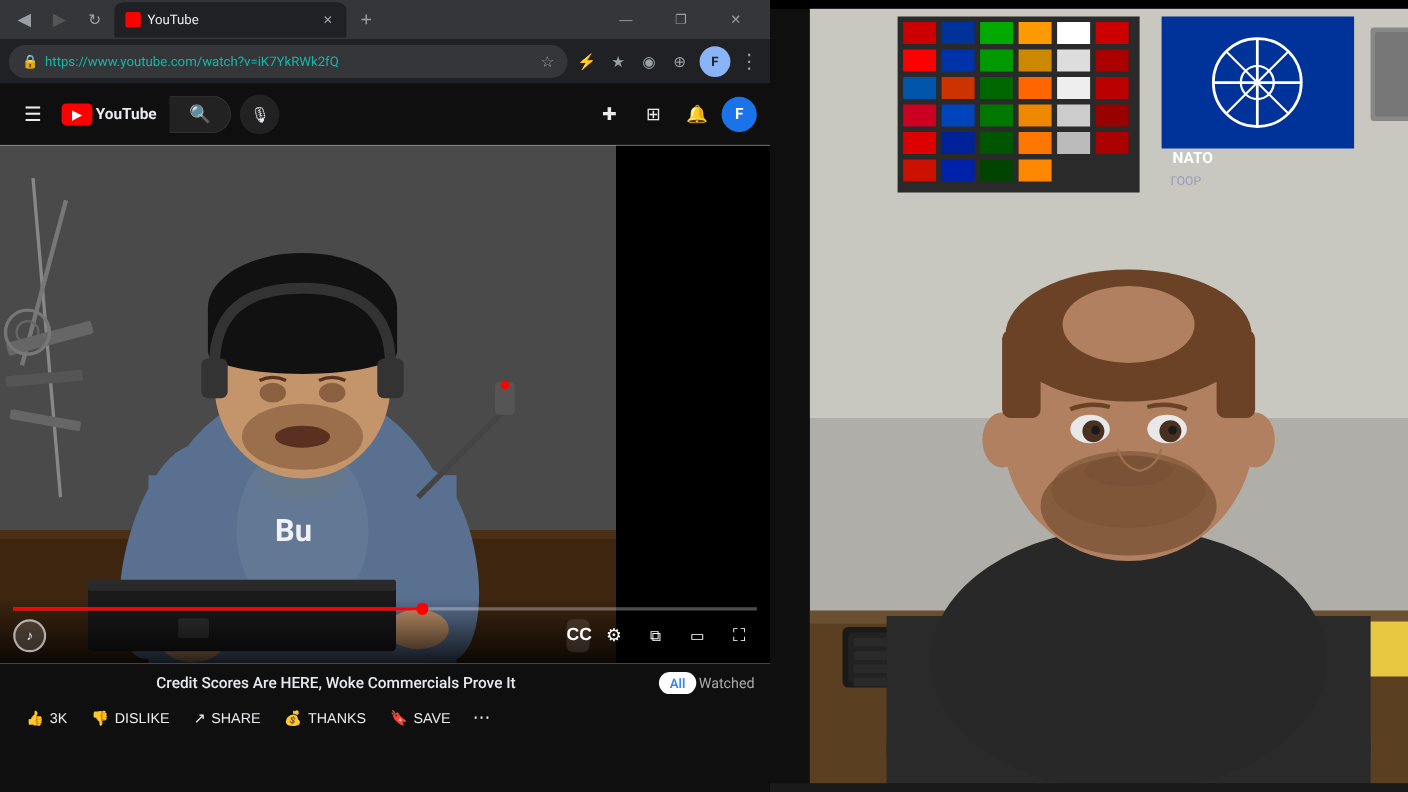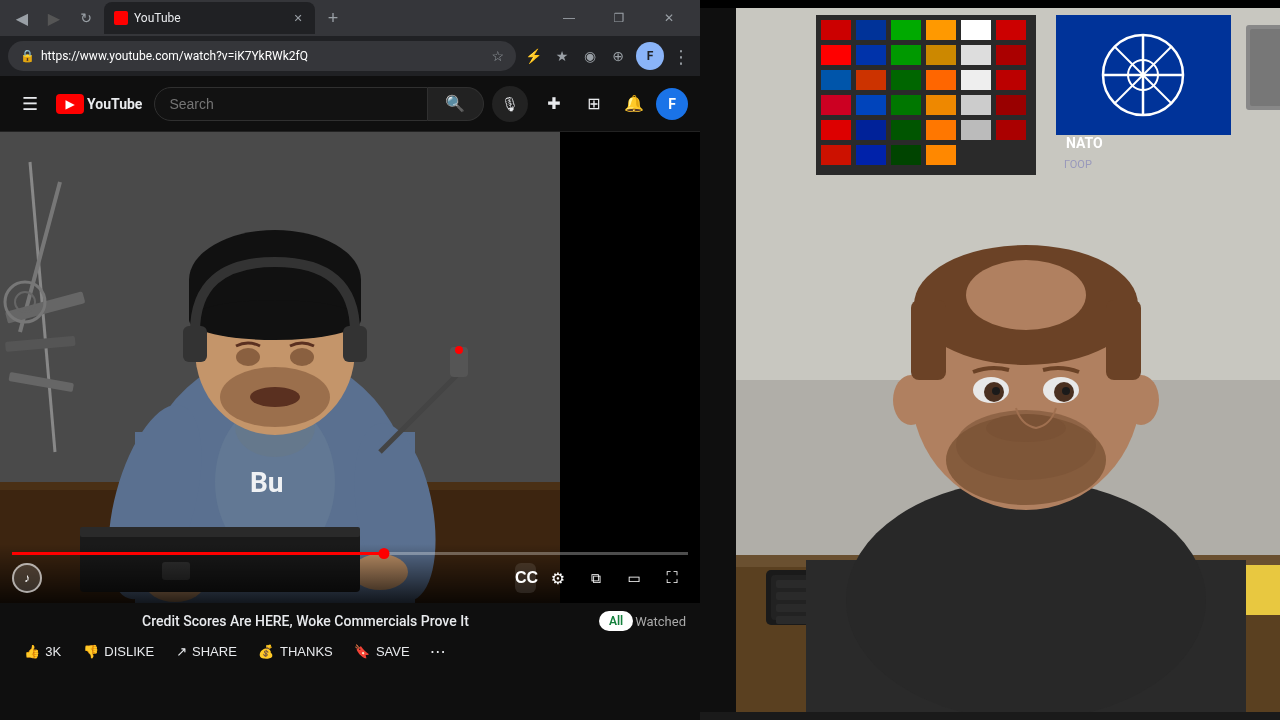--- a/index.html
+++ b/index.html
@@ -34,21 +34,21 @@
     <div style="flex:1;"></div>
 
     <button style="width:46px;height:36px;border:none;background:transparent;color:#9aa0a6;cursor:pointer;font-size:12px;">—</button>
     <button style="width:46px;height:36px;border:none;background:transparent;color:#9aa0a6;cursor:pointer;font-size:12px;">❐</button>
     <button style="width:46px;height:36px;border:none;background:transparent;color:#9aa0a6;cursor:pointer;font-size:12px;">✕</button>
   </div>
 
   <div style="height:40px;background:#202124;display:flex;align-items:center;padding:4px 8px;gap:6px;">
     <div style="flex:1;height:30px;background:#35363a;border-radius:15px;display:flex;align-items:center;padding:0 12px;gap:6px;">
       <span style="color:#9aa0a6;font-size:12px;">🔒</span>
-      <span style="font-size:12px;color:#ffffff;flex:1;">https://www.youtube.com/watch?v=iK7YkRWk2fQ</span>
+      <span style="font-size:12px;color:#14b8a6;flex:1;">https://www.youtube.com/watch?v=iK7YkRWk2fQ</span>
       <span style="color:#9aa0a6;font-size:14px;">☆</span>
     </div>
 
     <div style="display:flex;gap:4px;align-items:center;">
       <span style="width:24px;height:24px;border-radius:50%;background:transparent;display:flex;align-items:center;justify-content:center;color:#9aa0a6;font-size:14px;cursor:pointer;">⚡</span>
       <span style="width:24px;height:24px;border-radius:50%;background:transparent;display:flex;align-items:center;justify-content:center;color:#9aa0a6;font-size:14px;cursor:pointer;">★</span>
       <span style="width:24px;height:24px;border-radius:50%;background:transparent;display:flex;align-items:center;justify-content:center;color:#9aa0a6;font-size:14px;cursor:pointer;">◉</span>
       <span style="width:24px;height:24px;border-radius:50%;background:transparent;display:flex;align-items:center;justify-content:center;color:#9aa0a6;font-size:14px;cursor:pointer;">⊕</span>
     </div>
     <div style="width:28px;height:28px;border-radius:50%;background:#8ab4f8;border:none;cursor:pointer;display:flex;align-items:center;justify-content:center;color:#202124;font-size:12px;font-weight:bold;">F</div>
@@ -60,21 +60,20 @@
     <button style="width:36px;height:36px;border-radius:50%;background:transparent;border:none;color:#e8eaed;cursor:pointer;font-size:18px;display:flex;align-items:center;justify-content:center;flex-shrink:0;">☰</button>
 
     <div style="display:flex;align-items:center;gap:3px;flex-shrink:0;margin-right:4px;">
       <div style="background:#ff0000;border-radius:4px;width:28px;height:20px;display:flex;align-items:center;justify-content:center;">
         <span style="color:white;font-size:12px;">▶</span>
       </div>
       <span style="color:#e8eaed;font-weight:bold;font-size:14px;">YouTube</span>
     </div>
 
     <div style="flex:1;display:flex;align-items:center;">
-      <input style="flex: 1 1 0%; height: 34px; background: rgb(18, 18, 18); border: 1px solid rgb(48, 48, 48); border-radius: 20px 0px 0px 20px; padding: 0px 14px; color: rgb(232, 234, 237); font-size: 14px; outline: none;" type="text" placeholder="Search">
       <button style="height:34px;width:56px;background:#222;border:1px solid #303030;border-left:none;border-radius:0 20px 20px 0;color:#9aa0a6;cursor:pointer;display:flex;align-items:center;justify-content:center;font-size:16px;">🔍</button>
       <button style="width:36px;height:36px;border-radius:50%;background:#222;border:none;color:#e8eaed;cursor:pointer;margin-left:8px;font-size:14px;">🎙</button>
     </div>
 
     <div style="display:flex;align-items:center;gap:4px;">
       <button style="width:36px;height:36px;border-radius:50%;background:transparent;border:none;color:#e8eaed;cursor:pointer;font-size:16px;">✚</button>
       <button style="width:36px;height:36px;border-radius:50%;background:transparent;border:none;color:#e8eaed;cursor:pointer;font-size:16px;">⊞</button>
       <button style="width:36px;height:36px;border-radius:50%;background:transparent;border:none;color:#e8eaed;cursor:pointer;font-size:16px;">🔔</button>
       <div style="width:32px;height:32px;border-radius:50%;background:#1a73e8;display:flex;align-items:center;justify-content:center;color:white;font-weight:bold;font-size:14px;cursor:pointer;">F</div>
     </div>
@@ -169,21 +168,21 @@
 
         <button style="width:32px;height:30px;background:transparent;border:none;color:white;cursor:pointer;font-size:16px;">⛶</button>
       </div>
     </div>
   </div>
 
   <div style="background:#0f0f0f;padding:8px 14px 6px;">
 
     <div style="display:flex;align-items:center;gap:2px;margin-bottom:6px;text-align:center;">
       <span style="font-size:14px;color:#e8eaed;font-weight:500;flex:1;">Credit Scores Are HERE, Woke Commercials Prove It</span>
-      <div style="background:#fff;color:#15803d;border-radius:12px;padding:3px 10px;font-size:12px;font-weight:600;cursor:pointer;">All</div>
+      <div style="background:#fff;color:#3b82f6;border-radius:12px;padding:3px 10px;font-size:12px;font-weight:600;cursor:pointer;">All</div>
       <span style="color:#aaa;font-size:13px;cursor:pointer;">Watched</span>
     </div>
 
     <div style="display:flex;align-items:center;gap:2px;">
 
       <button style="display:flex;align-items:center;gap:5px;padding:5px 10px;border-radius:18px;border:none;background:transparent;color:#e8eaed;cursor:pointer;font-size:13px;">
         <span>👍</span>
         <span>3K</span>
       </button>
 

